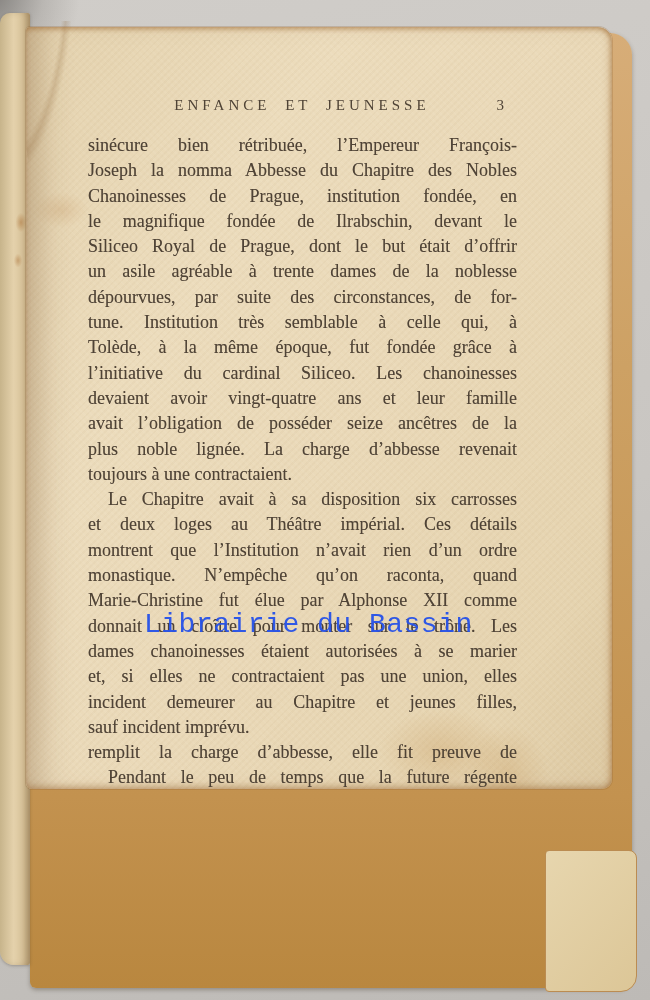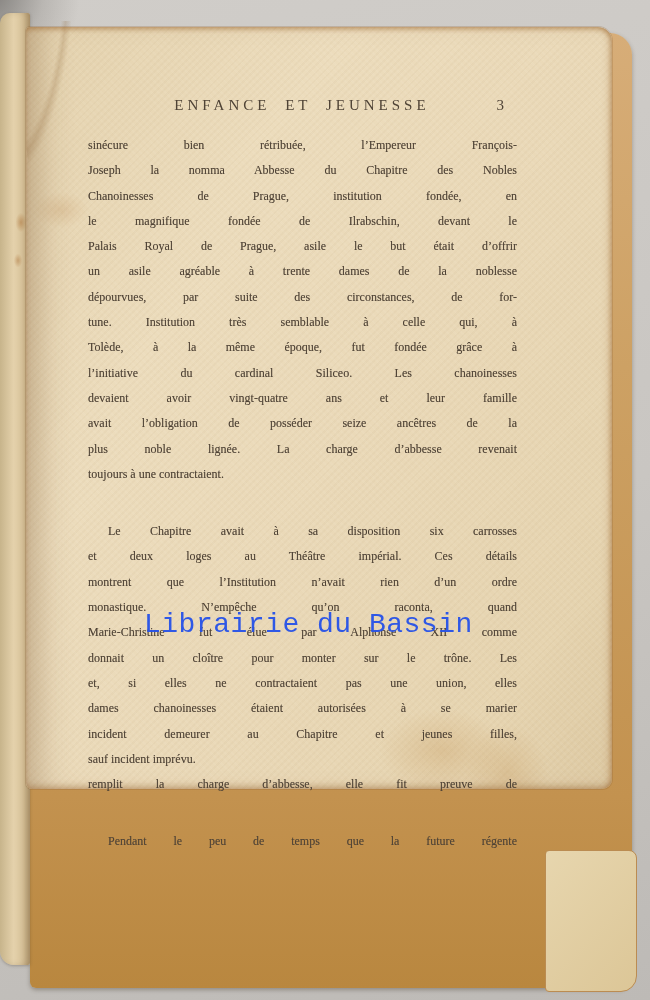--- a/index.html
+++ b/index.html
@@ -75,25 +75,25 @@
     position:absolute; left:62px; top:70px; width:428px; height:22px;
     text-align:center; color:var(--ink);
     font-size:15px; letter-spacing:4px; word-spacing:7px;
   }
   .page-number{
     position:absolute; right:12px; top:0; letter-spacing:0; word-spacing:0; font-size:15px;
   }
   
   .text-block{
     position:absolute; left:62px; top:106px; width:429px;
-    color:var(--ink); font-size:12px; line-height:25.3px;
+    color:var(--ink); font-size:18px; line-height:25.3px;
     text-shadow:0 0 .4px rgba(79,67,54,.4);
   }
   .line{ text-align:justify; text-align-last:justify; white-space:normal; }
-  .line.indent{ text-indent:20px;margin-top:32px; }
+  .line.indent{ text-indent:20px; }
   .line.para-end{ text-align-last:left; }
   
   .watermark{
     position:absolute; left:144px; top:611px;
     font-family:Liberation Mono, monospace;
     font-size:28px; line-height:1; letter-spacing:.5px;
     color:var(--watermark-blue); opacity:.96;
     white-space:nowrap; z-index:5;
   }
 </style>
@@ -107,38 +107,38 @@
 <div class="page">
   <div class="running-header">
     <span>ENFANCE ET JEUNESSE</span>
     <span class="page-number">3</span>
   </div>
   <div class="text-block">
       <div class="line">sinécure bien rétribuée, l’Empereur François-</div>
       <div class="line">Joseph la nomma Abbesse du Chapitre des Nobles</div>
       <div class="line">Chanoinesses de Prague, institution fondée, en</div>
       <div class="line">le magnifique fondée de Ilrabschin, devant le</div>
-      <div class="line">Palais Royal de Prague, asile le but était d’offrir</div>
+      <div class="line">Siliceo Royal de Prague, dont le but était d’offrir</div>
       <div class="line">un asile agréable à trente dames de la noblesse</div>
       <div class="line">dépourvues, par suite des circonstances, de for-</div>
       <div class="line">tune. Institution très semblable à celle qui, à</div>
       <div class="line">Tolède, à la même époque, fut fondée grâce à</div>
       <div class="line">l’initiative du cardinal Siliceo. Les chanoinesses</div>
       <div class="line">devaient avoir vingt-quatre ans et leur famille</div>
       <div class="line">avait l’obligation de posséder seize ancêtres de la</div>
       <div class="line">plus noble lignée. La charge d’abbesse revenait</div>
       <div class="line para-end">toujours à une contractaient.</div>
       <div class="line indent">Le Chapitre avait à sa disposition six carrosses</div>
       <div class="line">et deux loges au Théâtre impérial. Ces détails</div>
       <div class="line">montrent que l’Institution n’avait rien d’un ordre</div>
       <div class="line">monastique. N’empêche qu’on raconta, quand</div>
       <div class="line">Marie-Christine fut élue par Alphonse XII comme</div>
       <div class="line">donnait un cloître pour monter sur le trône. Les</div>
+      <div class="line">dames chanoinesses étaient autorisées à se marier</div>
       <div class="line">et, si elles ne contractaient pas une union, elles</div>
-      <div class="line">dames chanoinesses étaient autorisées à se marier</div>
       <div class="line">incident demeurer au Chapitre et jeunes filles,</div>
       <div class="line para-end">sauf incident imprévu.</div>
       <div class="line">remplit la charge d’abbesse, elle fit preuve de</div>
       <div class="line indent">Pendant le peu de temps que la future régente</div>
     </div>
 </div>
 
 <div class="watermark">Librairie du Bassin</div>
 
 </body></html>

